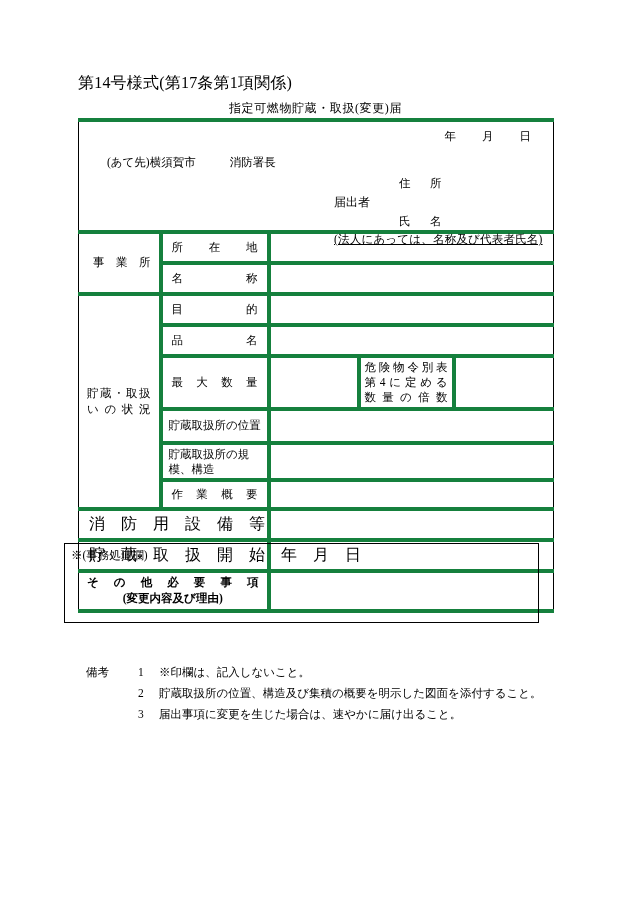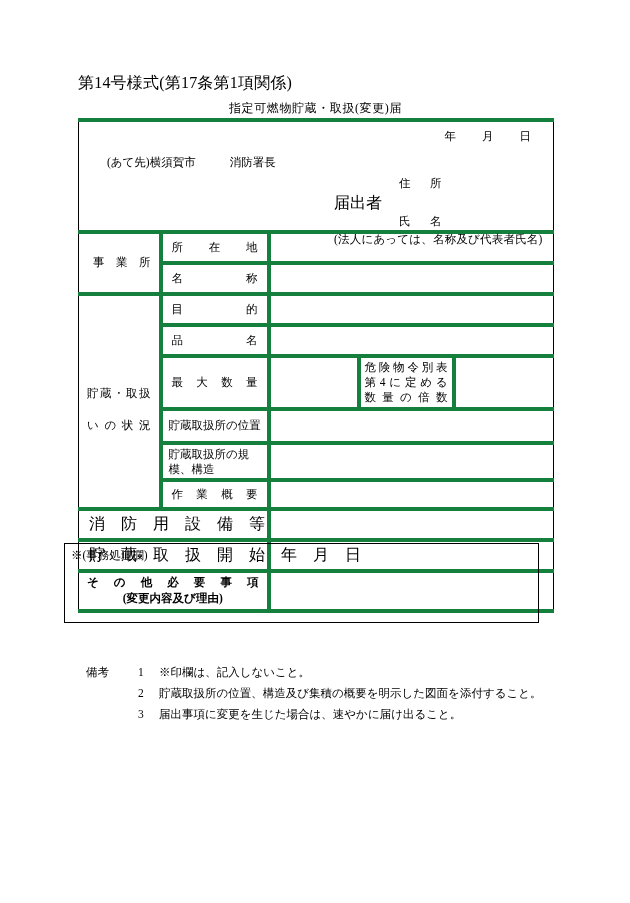--- a/index.html
+++ b/index.html
@@ -100,33 +100,34 @@
   .applicant-row {
     position: relative;
     height: 19px;
     line-height: 19px;
   }
   .applicant-label {
     position: absolute;
     left: 0;
     top: 19px;
     line-height: 19px;
-    font-size: 16px;
+    font-size: 12px;
     white-space: nowrap;
   }
   .applicant-field {
     margin-left: 65px;
     letter-spacing: 4px;
     white-space: nowrap;
   }
   .corp-note {
     margin-top: 1px;
     font-size: 11.5px;
     white-space: nowrap;
     letter-spacing: 0.2px;
+    text-decoration: underline;
   }
   .lbl-spread {
     display: block;
     text-align: justify;
     text-align-last: justify;
     padding: 0 9px;
     white-space: nowrap;
     font-size: 11.5px;
   }
   .lbl-wrap {
@@ -182,21 +183,20 @@
     text-align-last: justify;
     padding: 0 14px;
     white-space: nowrap;
   }
   .storage-group .sp {
     display: block;
     text-align: justify;
     text-align-last: justify;
     padding: 0 8px;
     white-space: nowrap;
-    margin-top: 16px;
   }
 
   
   .admin-box {
     position: absolute;
     left: 64px;
     top: 543px;
     width: 475px;
     height: 80px;
     border: 1.6px solid #000000;

